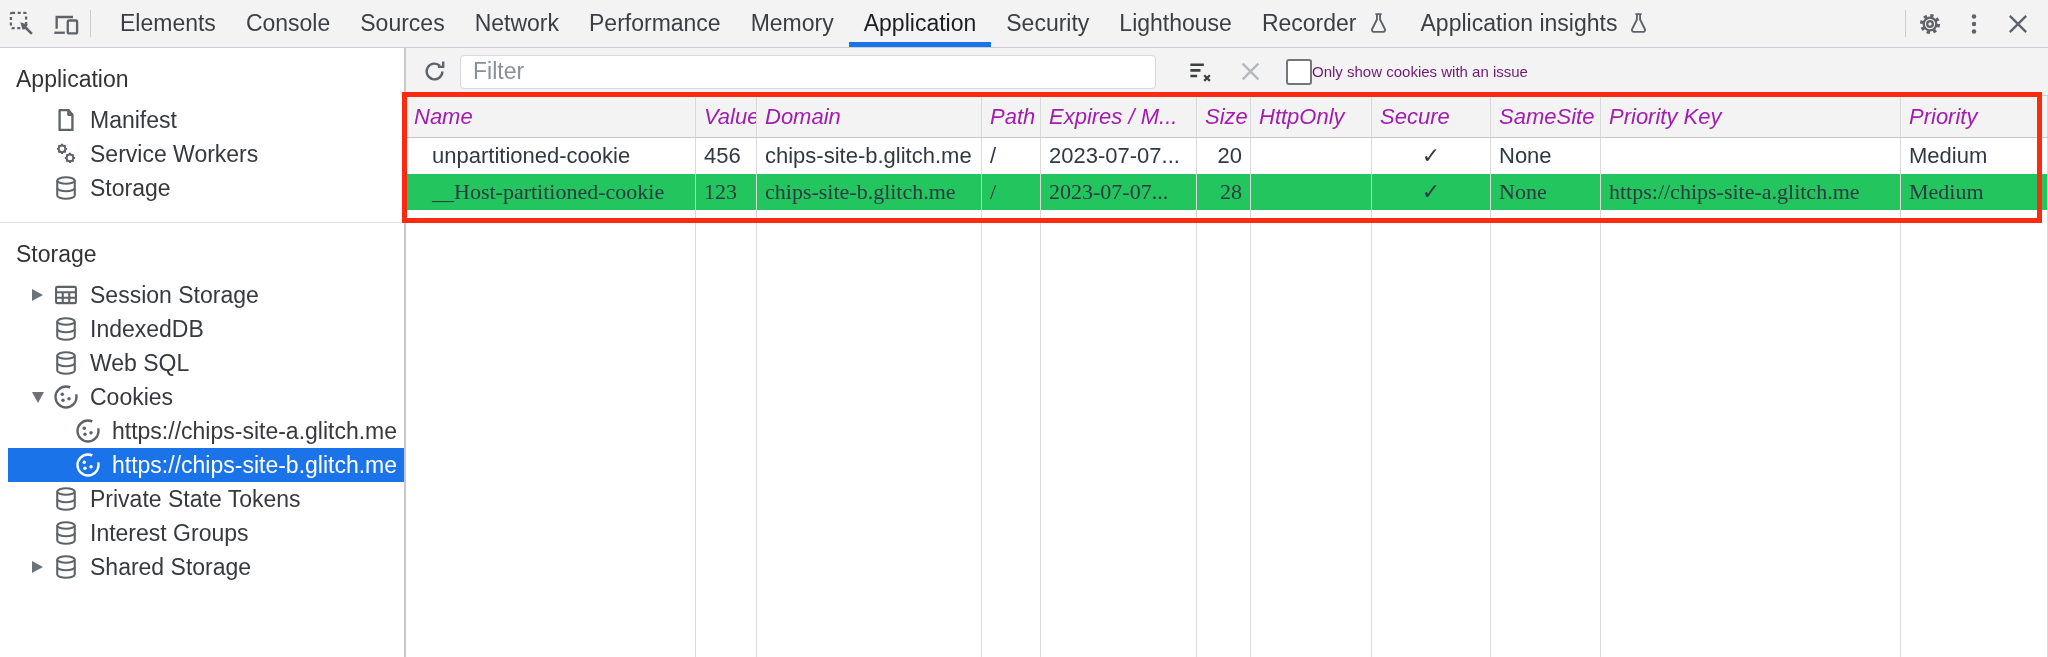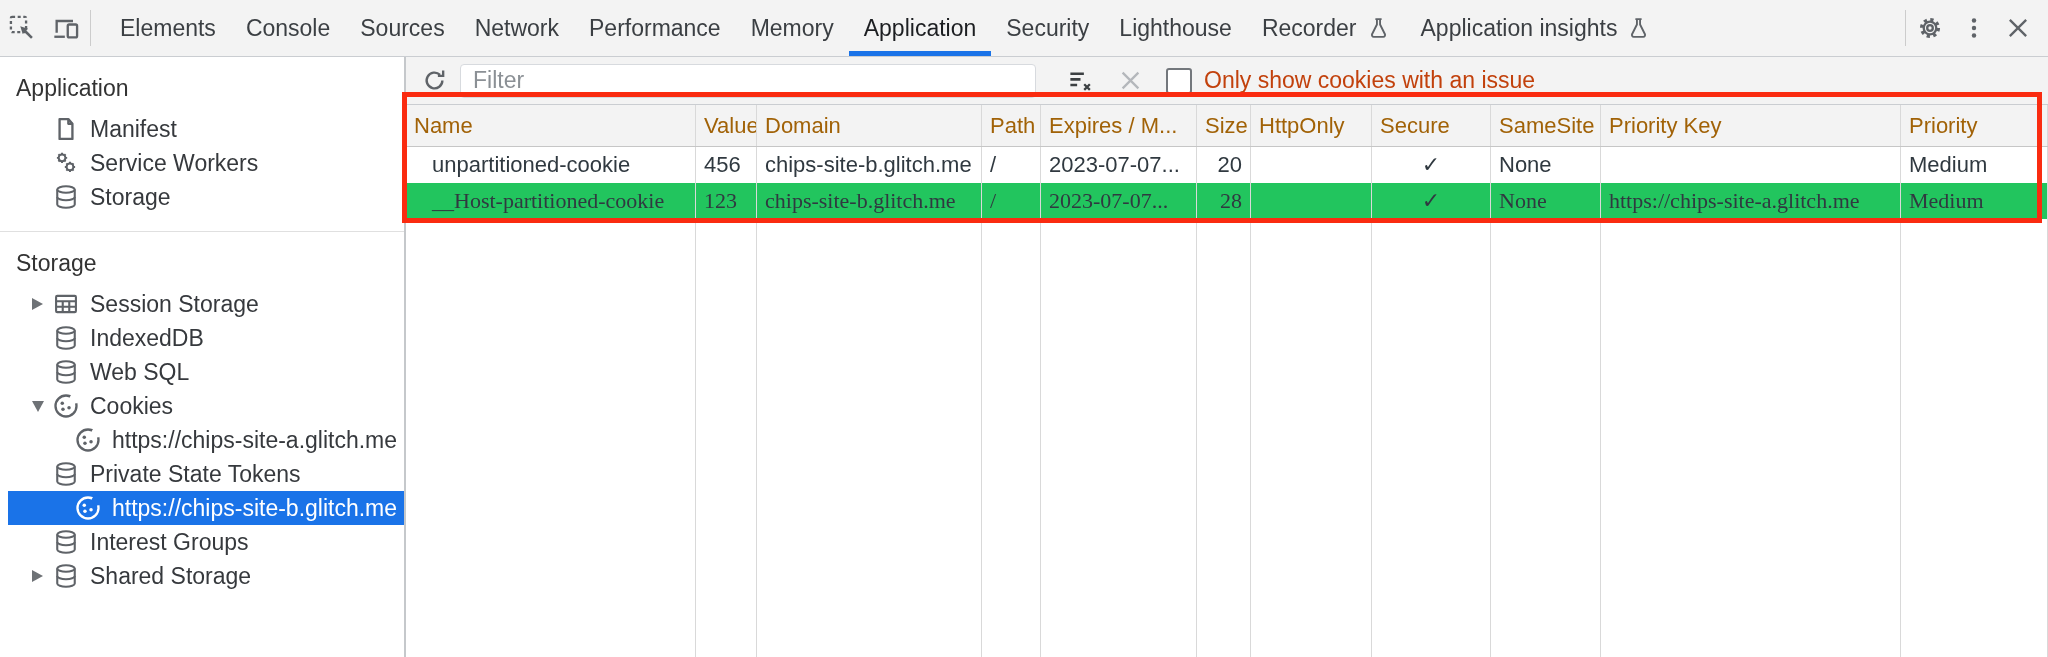--- a/index.html
+++ b/index.html
@@ -1,21 +1,21 @@
 <!DOCTYPE html>
 <html><head>
 <meta charset="utf-8">
 <style>
   * { box-sizing: border-box; margin: 0; padding: 0; }
   html,body { width:2048px; height:657px; }
   body { font-family:"Liberation Sans", sans-serif; color:#202124; background:#fff; overflow:hidden; }
   .page { position:relative; width:2048px; height:657px; overflow:hidden; background:#fff; }
 
   
-  .topbar { height:57px; background:#f3f3f3; border-bottom:1px solid #cacdd1;
+  .topbar { height:48px; background:#f3f3f3; border-bottom:1px solid #cacdd1;
             display:flex; align-items:stretch; }
   .tbtn { width:44px; display:flex; align-items:center; justify-content:center;
           background:none; border:none; color:#5f6368; cursor:pointer; }
   .tbtn svg { width:28px; height:28px; }
   .vdiv { width:1px; background:#ccc; margin:10px 2px; }
   .tabs { display:flex; align-items:stretch; margin-left:12px; }
   .tab { position:relative; display:flex; align-items:center; padding:0 15px;
          font-size:23px; color:#3b3f43; white-space:nowrap; cursor:pointer; }
   .tab.selected { color:#1c1e21; }
   .tab.selected::after { content:""; position:absolute; left:0; right:0; bottom:0;
@@ -43,38 +43,38 @@
   .srow.selected .sic { color:#fff; --bite:#1a73e8; }
   .sdivider { border-top:1px solid #e0e0e0; margin-top:17px; }
 
   
   .main { flex:1; display:flex; flex-direction:column; overflow:hidden; }
   .cookie-toolbar { height:48px; background:#f3f3f3; border-bottom:1px solid #cacdd1;
           display:flex; align-items:center; padding-left:10px; flex:none; }
   .itbtn { background:none; border:none; width:36px; height:36px; display:flex;
            align-items:center; justify-content:center; color:#5f6368; cursor:pointer; }
   .itbtn svg { width:27px; height:27px; }
-  .filter { width:576px; height:34px; margin-left:8px; border:1px solid #d7dade;
+  .filter { width:696px; height:34px; margin-left:8px; border:1px solid #d7dade;
             border-radius:4px; background:#fff; font-size:23px; padding:0 12px;
             font-family:"Liberation Sans", sans-serif; color:#202124; outline:none; }
   .filter::placeholder { color:#8b9095; }
   .clearfilter { margin-left:26px; color:#3c4043; }
   .xdim { margin-left:14px; color:#b4b7bb; }
   .cb { width:26px; height:26px; border:2px solid #73777c; border-radius:3px;
         background:#fff; margin-left:18px; flex:none; cursor:pointer; }
-  .cblabel { margin-left:12px; font-size:23px; color:#c2410c; }
+  .cblabel { margin-left:0; font-size:15px; color:#701a75; }
 
   
   .grid { flex:1; display:flex; flex-direction:column; overflow:hidden; }
   .trow { display:grid;
           grid-template-columns:290px 61px 225px 59px 156px 54px 121px 119px 110px 300px 147px; }
   .cell { border-right:1px solid #d9d9d9; padding:0 8px; white-space:nowrap;
           overflow:hidden; font-size:22px; }
   .thead { background:#f3f3f3; border-bottom:1px solid #c6c6c6; flex:none; }
-  .thead .cell { height:41px; line-height:41px; color:#a16207; }
+  .thead .cell { height:41px; line-height:41px; color:#a21caf;font-style:italic; }
   .drow { flex:none; }
   .drow .cell { height:36px; line-height:36px; color:#303940; }
   .drow .col-name { padding-left:26px; }
   .col-size { text-align:right; }
   .col-secure { text-align:center; }
   .stripe { background:#22c55e;font-family:Liberation Serif, serif; }
   .filler { flex:1; }
   .filler .cell { height:100%; }
 
   
@@ -288,34 +288,34 @@
         <span>Cookies</span>
       </div>
       <div class="srow">
         <span class="exp"></span>
         <span class="indent"></span>
         <svg class="sic">
             <use href="#i-cookie"></use>
           </svg>
         <span>https://chips-site-a.glitch.me</span>
       </div>
+      <div class="srow selected">
+        <span class="exp"></span>
+        <span class="indent"></span>
+        <svg class="sic">
+            <use href="#i-cookie"></use>
+          </svg>
+        <span>https://chips-site-b.glitch.me</span>
+      </div>
       <div class="srow">
         <span class="exp"></span>
         <svg class="sic">
             <use href="#i-db"></use>
           </svg>
         <span>Private State Tokens</span>
-      </div>
-      <div class="srow selected">
-        <span class="exp"></span>
-        <span class="indent"></span>
-        <svg class="sic">
-            <use href="#i-cookie"></use>
-          </svg>
-        <span>https://chips-site-b.glitch.me</span>
       </div>
       <div class="srow">
         <span class="exp"></span>
         <svg class="sic">
             <use href="#i-db"></use>
           </svg>
         <span>Interest Groups</span>
       </div>
       <div class="srow">
         <span class="exp">

